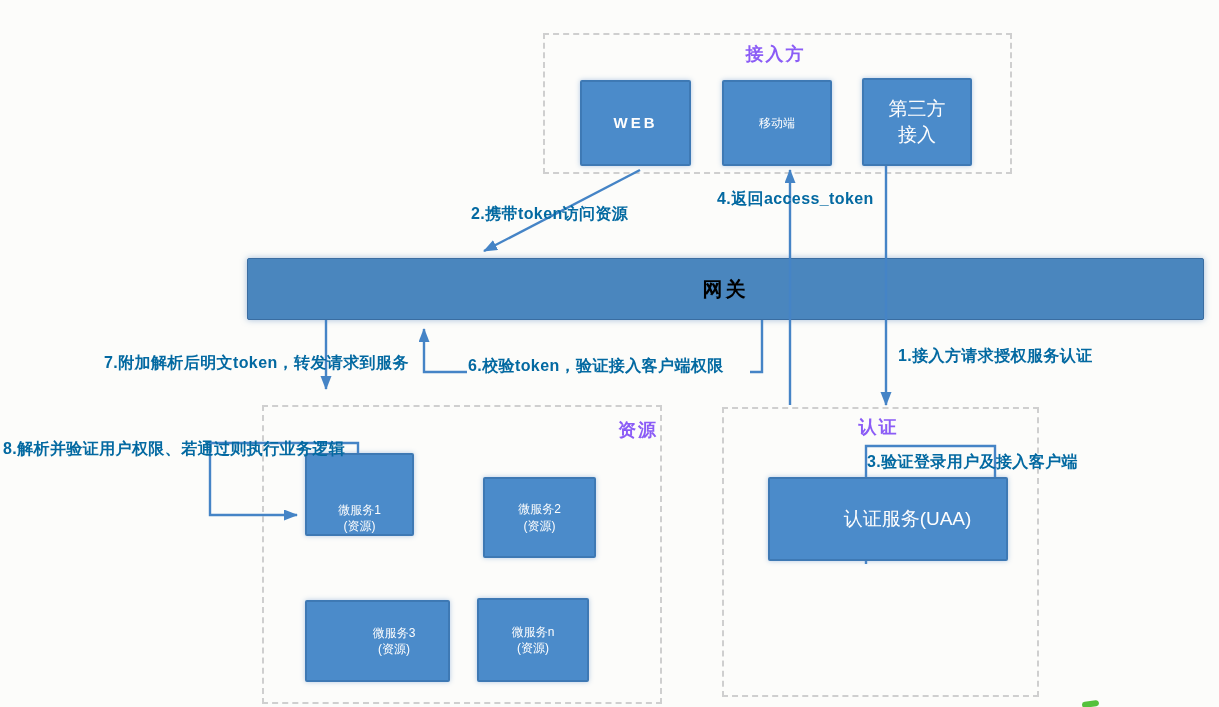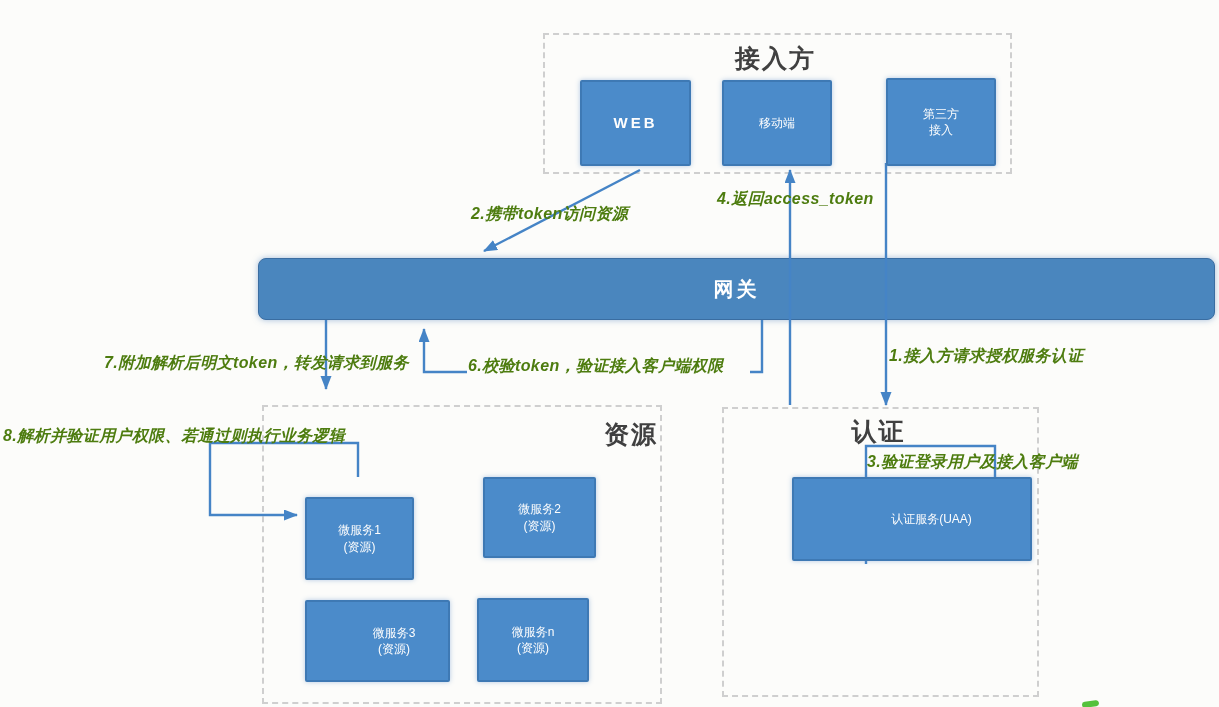--- a/index.html
+++ b/index.html
@@ -9,51 +9,51 @@
     font-family:"Liberation Sans","DejaVu Sans",sans-serif;
   }
   
   .group{
     position:absolute;
     border:2px dashed #cfcfcf;
     background:transparent;
   }
   .group-title{
     position:absolute;left:0;right:0;text-align:center;
-    color:#404040;font-size:25px;font-weight:600;letter-spacing:2px;
+    color:#8b5cf6;font-size:18px;font-weight:600;letter-spacing:2px;
   }
   
   .node{
     position:absolute;
     background:#4b8bca;
     border:2px solid #3e79b4;
     box-shadow:0 0 5px rgba(90,140,200,.45);
     color:#fdfdfd;
     display:flex;align-items:center;justify-content:center;
     text-align:center;border-radius:2px;
     line-height:1.35;
   }
   .node .t1{display:block;}
   .gateway{
-    position:absolute;left:258px;top:258px;width:955px;height:60px;
-    background:#4a86be;border:1px solid #3a6da1;border-radius:8px;
+    position:absolute;left:247px;top:258px;width:955px;height:60px;
+    background:#4a86be;border:1px solid #3a6da1;border-radius:2px;
     box-shadow:0 0 6px rgba(80,130,190,.5);
     display:flex;align-items:center;justify-content:center;
-    color:#ffffff;font-size:20px;letter-spacing:3px;font-weight:600;
+    color:#000000;font-size:20px;letter-spacing:3px;font-weight:600;
     z-index:1;
   }
   svg.wires{position:absolute;left:0;top:0;z-index:2;pointer-events:none;}
   .node{z-index:3;}
   .flow-label{
     position:absolute;z-index:4;white-space:nowrap;
-    color:#4d7c0f;font-size:16px;font-weight:600;letter-spacing:.4px;font-style:italic;
+    color:#0369a1;font-size:16px;font-weight:600;letter-spacing:.4px;
   }
   .web-text{font-size:15px;font-weight:bold;letter-spacing:3px;}
   .cn-17{font-size:12px;}
-  .cn-18{font-size:12px;margin-left:24px;}
+  .cn-18{font-size:19px;}
   .green-mark{
     position:absolute;left:1082px;top:701px;width:17px;height:6px;
     background:#55c13c;border-radius:3px;transform:rotate(-8deg);
     z-index:5;
   }
 </style>
 </head>
 <body>
 
 <div class="group" style="left:543px;top:33px;width:465px;height:137px;"></div>
@@ -72,21 +72,21 @@
   </span>
 </div>
 
 <div class="gateway">
   <span>网关</span>
 </div>
 
 <div class="group" style="left:262px;top:405px;width:396px;height:295px;"></div>
 <div class="group-title" style="left:262px;width:396px;top:418px;text-align:right;">资源</div>
 
-<div class="node cn-17" style="left:305px;top:497px;width:105px;height:79px;">
+<div class="node cn-17" style="left:305px;top:453px;width:105px;height:79px;align-items:flex-end;">
   <span>
     <span class="t1">微服务1</span>
     <span class="t1">(资源)</span>
   </span>
 </div>
 <div class="node cn-17" style="left:483px;top:477px;width:109px;height:77px;">
   <span>
     <span class="t1">微服务2</span>
     <span class="t1">(资源)</span>
   </span>
@@ -132,19 +132,19 @@
 
   <path d="M358,477 L358,443 L210,443 L210,515 L297,515" stroke="#4584c6" stroke-width="2.4" fill="none" marker-end="url(#ah)"></path>
 
   <path d="M866,477 L866,446 L995,446 L995,516 L974,516" stroke="#4584c6" stroke-width="2.4" fill="none" marker-end="url(#ah)"></path>
 
   <path d="M866,557 L866,564" stroke="#4584c6" stroke-width="2.4" fill="none"></path>
 </svg>
 
 <div class="flow-label" style="left:471px;top:204px;">2.携带token访问资源</div>
 <div class="flow-label" style="left:717px;top:189px;">4.返回access_token</div>
-<div class="flow-label" style="left:889px;top:346px;">1.接入方请求授权服务认证</div>
+<div class="flow-label" style="left:889px;top:346px;padding-left:9px;">1.接入方请求授权服务认证</div>
 <div class="flow-label" style="left:104px;top:353px;">7.附加解析后明文token，转发请求到服务</div>
 <div class="flow-label" style="left:468px;top:356px;">6.校验token，验证接入客户端权限</div>
-<div class="flow-label" style="left:3px;top:426px;">8.解析并验证用户权限、若通过则执行业务逻辑</div>
+<div class="flow-label" style="left:3px;top:439px;">8.解析并验证用户权限、若通过则执行业务逻辑</div>
 <div class="flow-label" style="left:867px;top:452px;">3.验证登录用户及接入客户端</div>
 
 <div class="green-mark"></div>
 
 </body></html>

